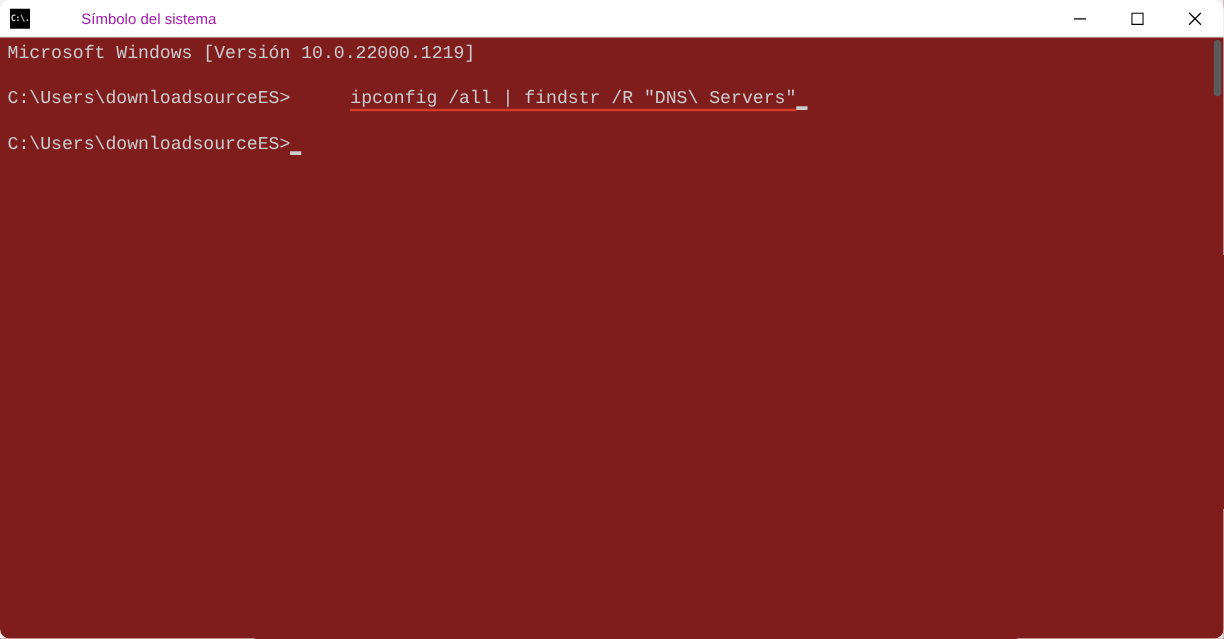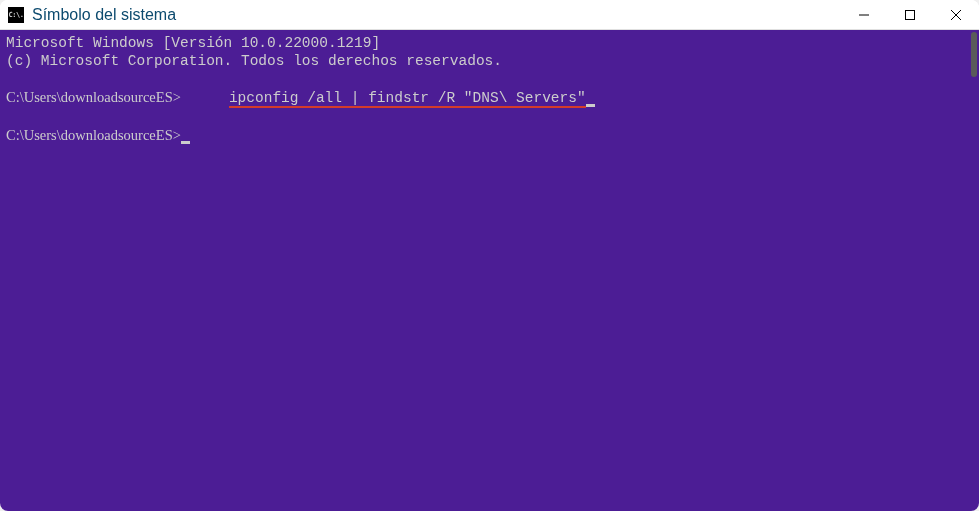--- a/index.html
+++ b/index.html
@@ -40,23 +40,24 @@
       align-items: center;
       justify-content: center;
       margin-right: 8px;
       font-size: 7px;
       color: #ccc;
       font-family: Consolas, monospace;
       font-weight: bold;
       letter-spacing: -0.5px;
     }
     .titlebar-text {
-      font-size: 16px;
-      color: #0c4a6e;
+      font-size: 12px;
+      color: #a21caf;
       flex: 1;
+      margin-left: 33px;
     }
     .window-controls {
       display: flex;
       height: 30px;
     }
     .win-btn {
       width: 46px;
       height: 30px;
       display: flex;
       align-items: center;
@@ -65,36 +66,35 @@
       border: none;
       cursor: pointer;
       color: #000000;
     }
     .win-btn svg {
       width: 10px;
       height: 10px;
     }
     .terminal {
       flex: 1;
-      background: #4c1d95;
+      background: #7f1d1d;
       color: #cccccc;
       font-family: Consolas, "Courier New", monospace;
       font-size: 14.5px;
       line-height: 18px;
       padding: 4px 6px;
       position: relative;
       overflow: hidden;
       letter-spacing: 0px;
     }
     .terminal-line {
       white-space: pre;
     }
     .prompt {
       color: #cccccc;
-      font-family: Liberation Serif, serif;
     }
     .red-underline {
       border-bottom: 2.5px solid #d43b2a;
       padding-bottom: 0px;
       margin-left: 48px;
     }
     .cursor {
       display: inline-block;
       width: 9px;
       height: 3px;
@@ -134,21 +134,20 @@
         <svg viewBox="0 0 10 10">
             <line x1="0" y1="0" x2="10" y2="10" stroke="currentColor" stroke-width="1"></line>
             <line x1="10" y1="0" x2="0" y2="10" stroke="currentColor" stroke-width="1"></line>
           </svg>
       </button>
     </div>
   </div>
 
   <div class="terminal">
     <div class="terminal-line">Microsoft Windows [Versión 10.0.22000.1219]</div>
-    <div class="terminal-line">(c) Microsoft Corporation. Todos los derechos reservados.</div>
     <div class="terminal-line">&nbsp;</div>
     <div class="terminal-line"><span class="prompt">C:\Users\downloadsourceES&gt;</span><span class="red-underline">ipconfig /all | findstr /R "DNS\ Servers"</span><span class="cursor"></span></div>
     <div class="terminal-line">&nbsp;</div>
     <div class="terminal-line"><span class="prompt">C:\Users\downloadsourceES&gt;</span><span class="cursor"></span></div>
   </div>
 
   <div class="scrollbar"></div>
 </div>
 
 </body></html>

